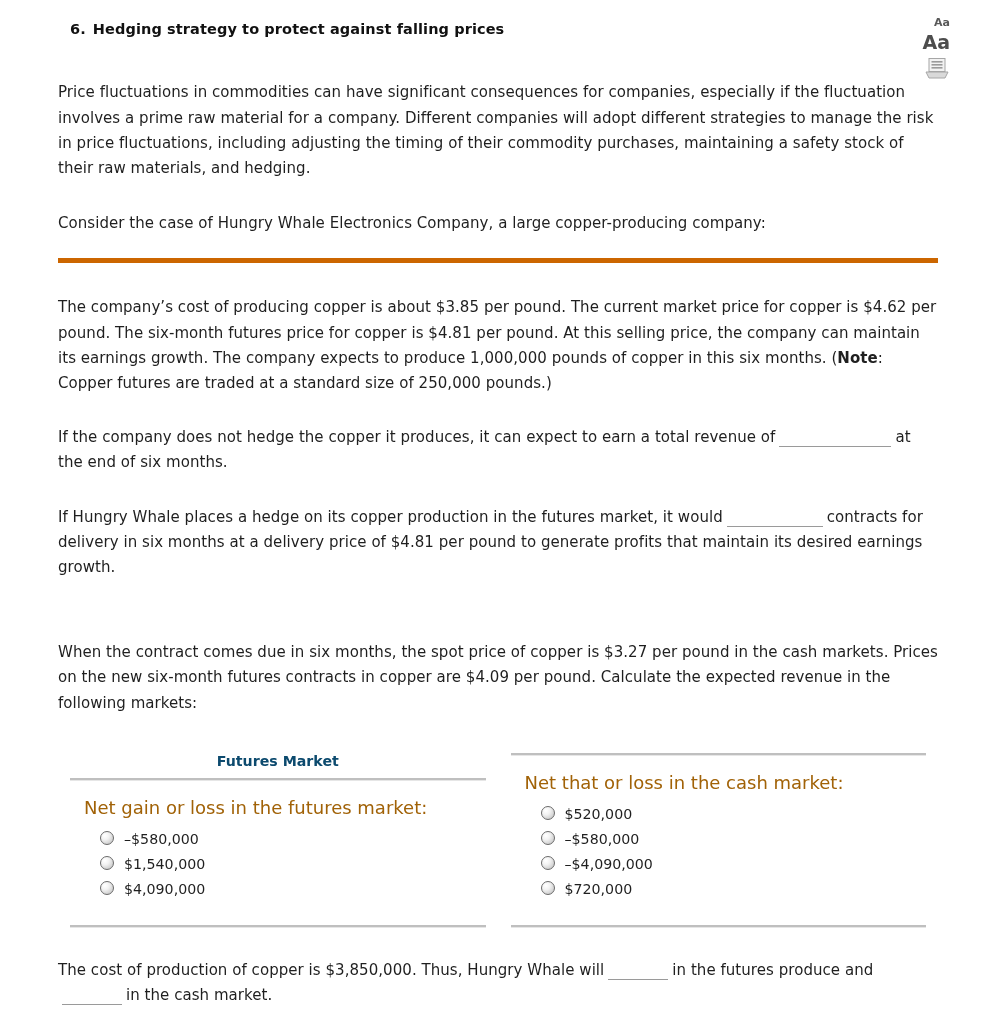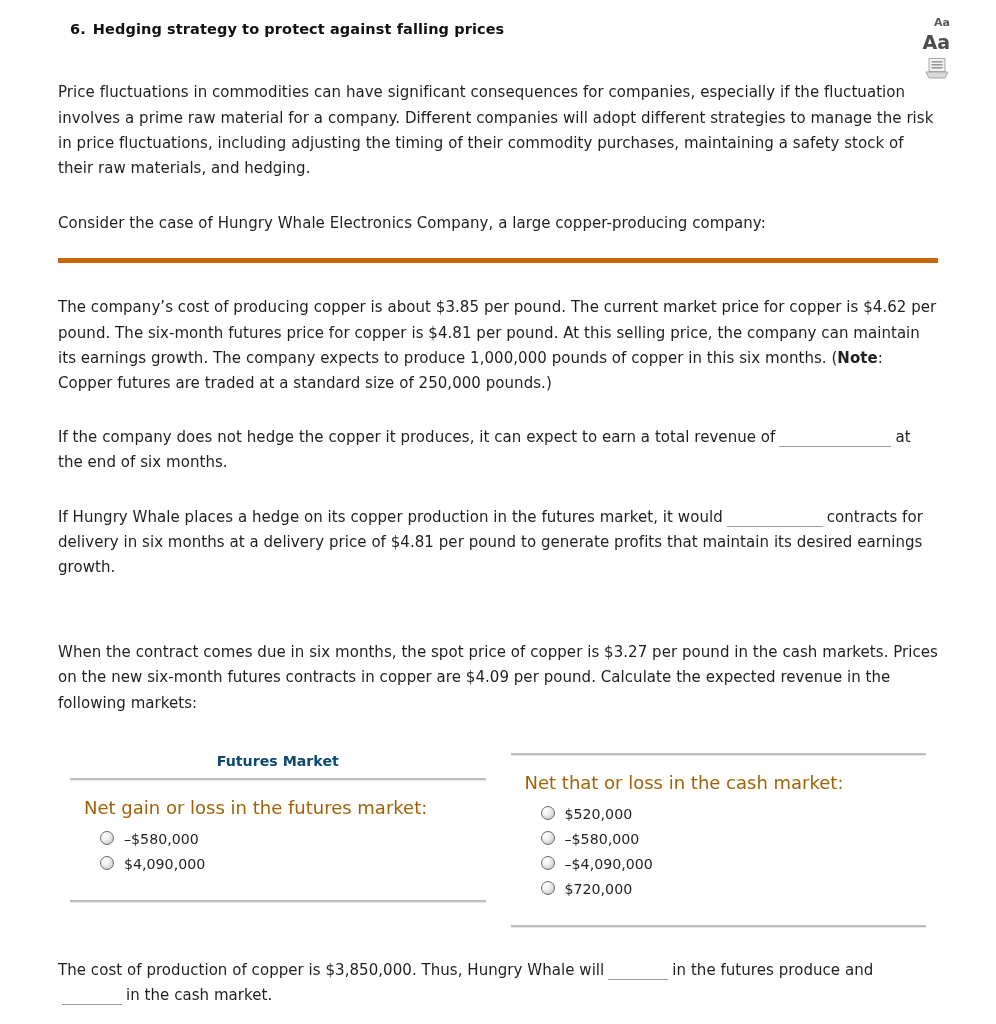--- a/index.html
+++ b/index.html
@@ -218,20 +218,24 @@
       <div class="market-head">Futures Market</div>
       <div class="rule"></div>
       <div class="market-prompt">Net gain or loss in the futures market:</div>
       <div class="options">
         <div class="opt">
           <span class="radio"></span>
           <span class="opt-label">–$580,000</span>
         </div>
         <div class="opt">
           <span class="radio"></span>
+          <span class="opt-label">$1,540,000</span>
+        </div>
+        <div class="opt">
+          <span class="radio"></span>
           <span class="opt-label">$4,090,000</span>
         </div>
       </div>
       <div class="col-bottom">
         <div class="rule"></div>
       </div>
     </div>
 
     <div class="market-col">
       <div class="rule"></div>

